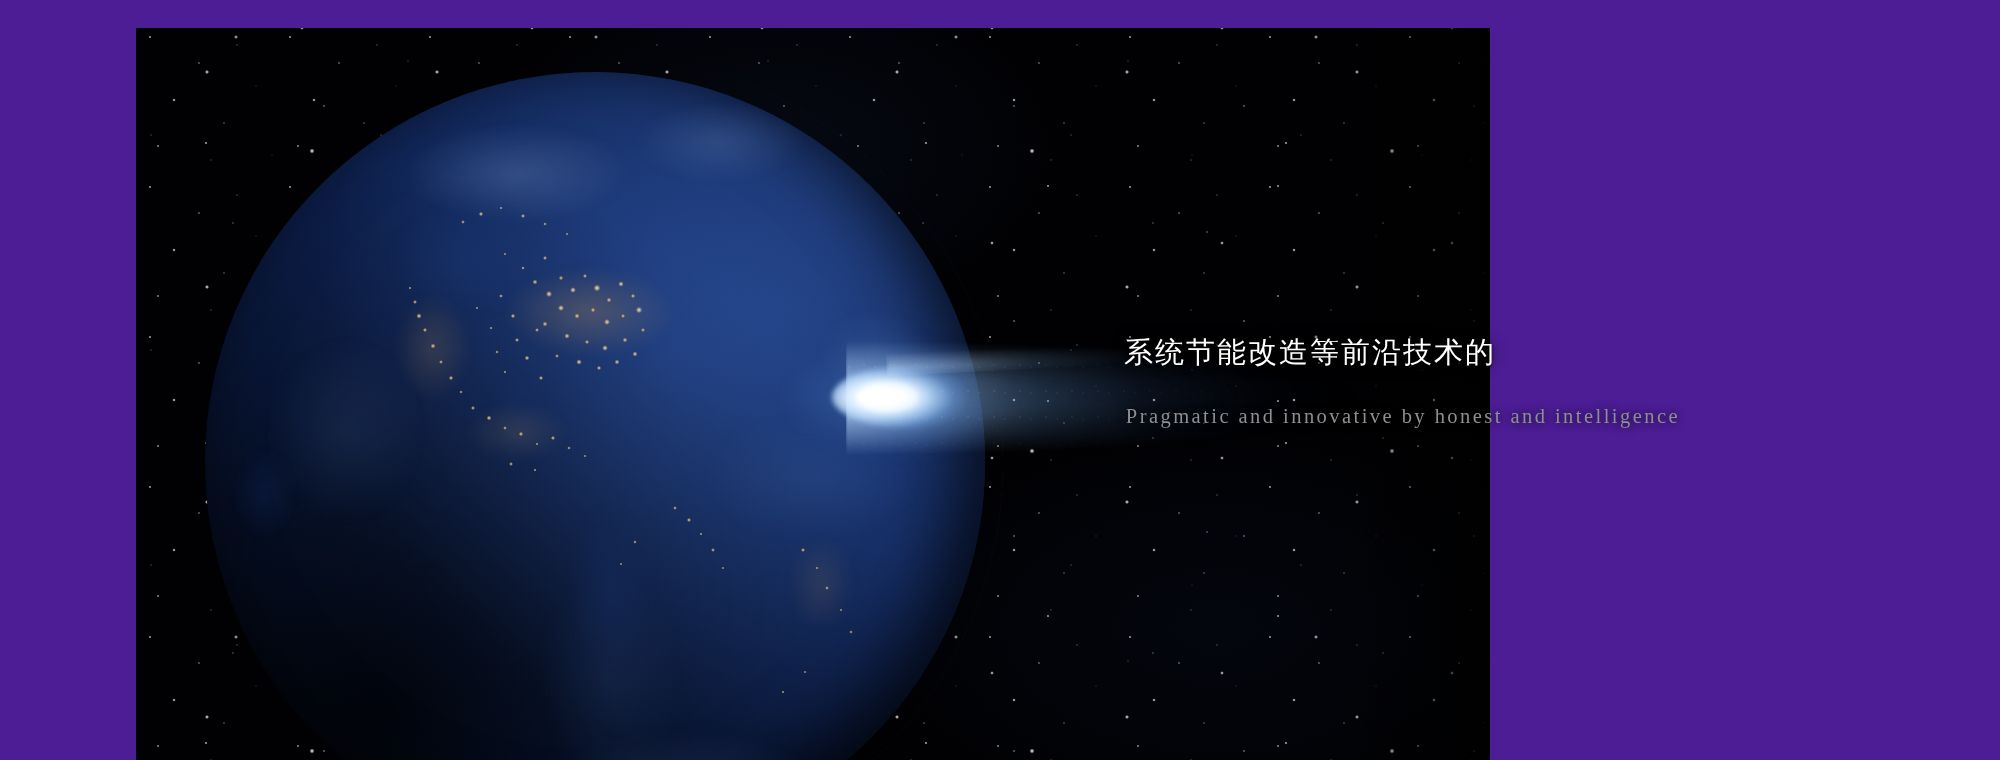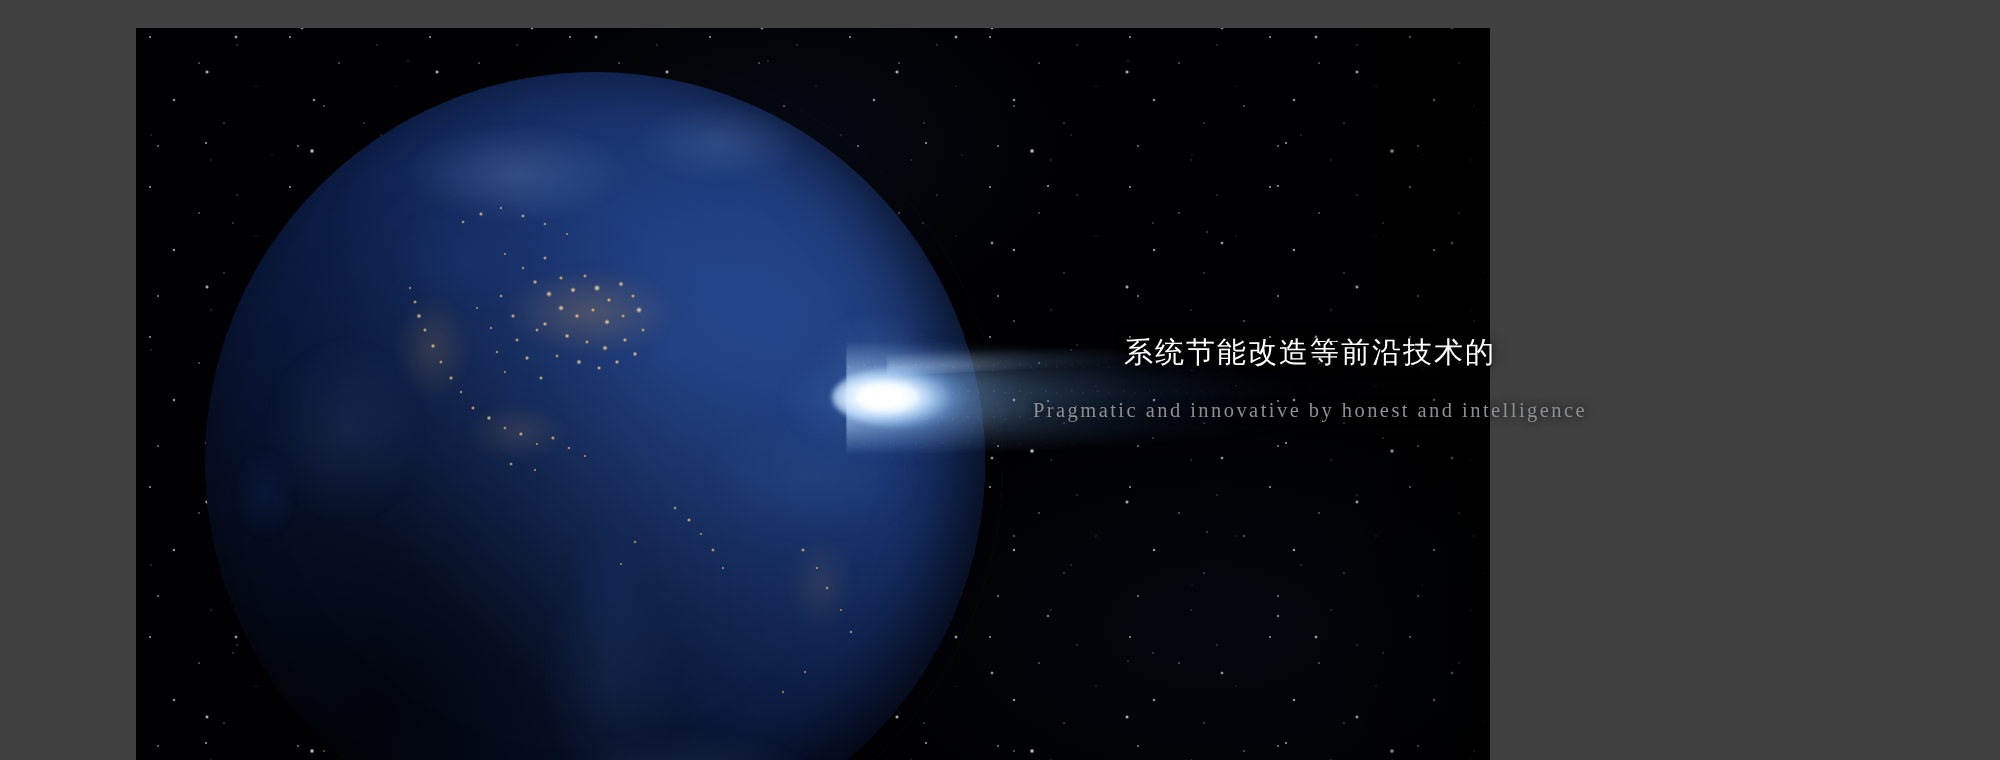--- a/index.html
+++ b/index.html
@@ -5,21 +5,21 @@
 <style>
   html, body {
     margin: 0; padding: 0;
     background: #000;
     width: 2000px; height: 760px;
     overflow: hidden;
   }
   #stage {
     position: relative;
     width: 2000px; height: 760px;
-    background: #404040;
+    background: #4c1d95;
     overflow: hidden;
     font-family: "Liberation Sans", sans-serif;
   }
 
   
   #photo-plate {
     position: absolute;
     left: 136px; top: 28px;
     width: 1354px; height: 732px;
     overflow: hidden;
@@ -380,27 +380,28 @@
   .headline {
     color: #ffffff;
     font-size: 29px;
     line-height: 45px;
     letter-spacing: 2.0px;
     font-weight: 400;
     white-space: nowrap;
     text-shadow: 0 0 14px rgba(0,0,0,.9), 0 1px 3px rgba(0,0,0,.85);
   }
   #tagline {
-    margin-top: 24px;
+    margin-top: 30px;
     color: #8d8f92;
     font-family: "Liberation Serif", "DejaVu Serif", serif;
     font-size: 20.5px;
     letter-spacing: 2.45px;
     white-space: nowrap;
     text-shadow: 0 0 10px rgba(0,0,0,.85);
+    text-align: right;
   }
 </style>
 </head>
 <body>
 
 <div id="stage">
 
   <div id="photo-plate">
 
     <div id="haze"></div>

